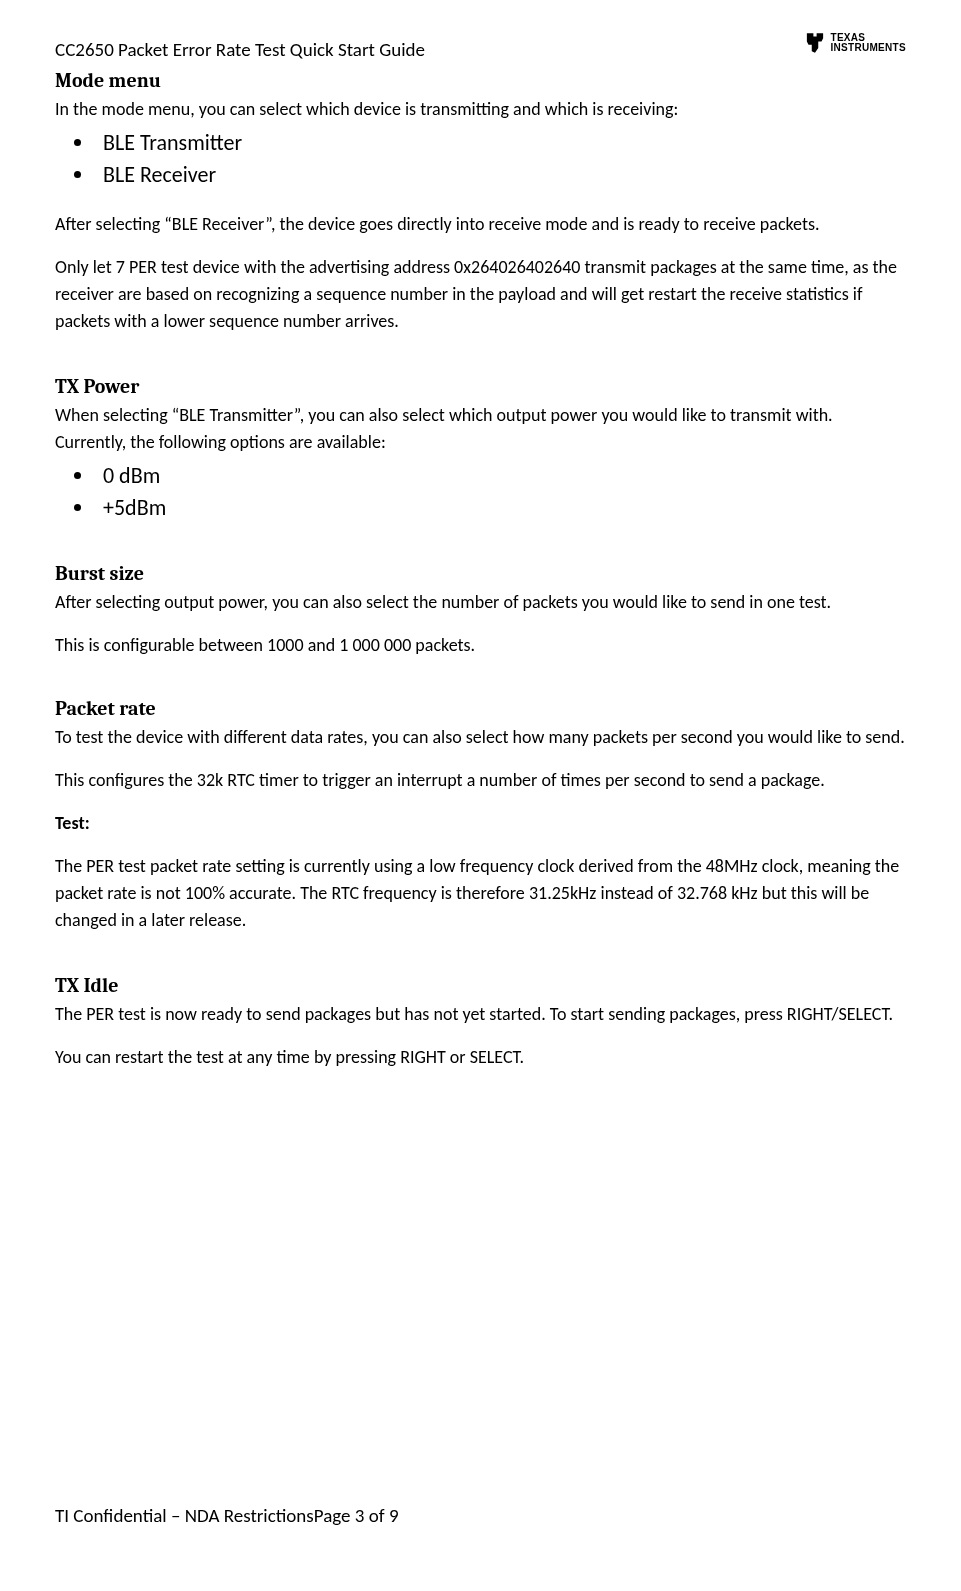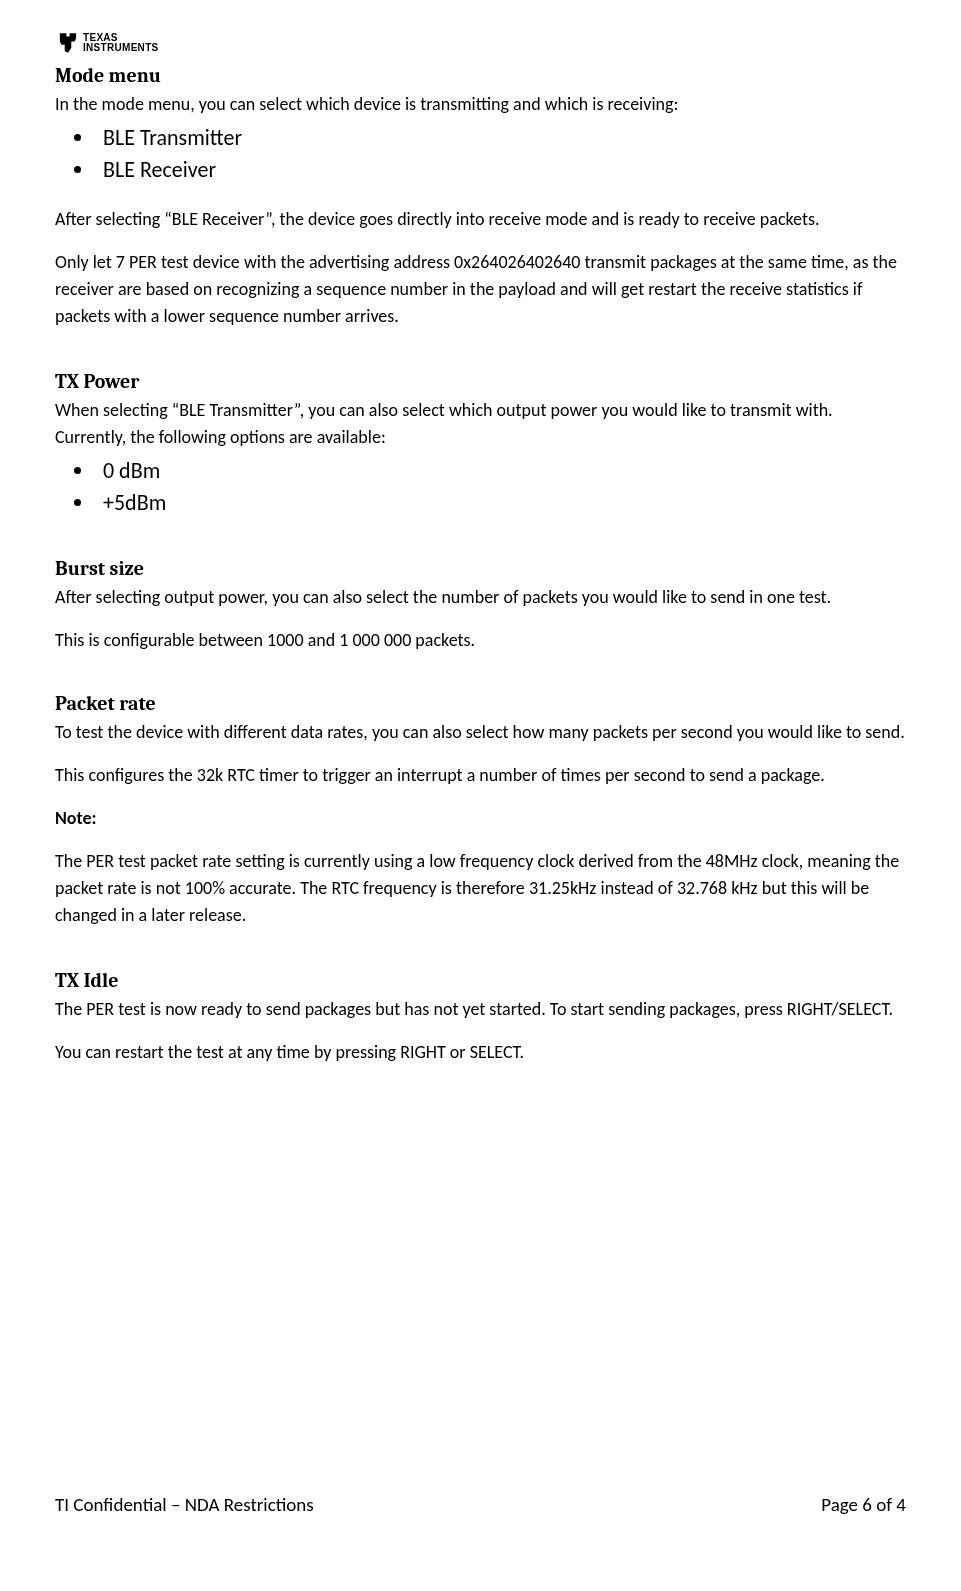--- a/index.html
+++ b/index.html
@@ -60,32 +60,32 @@
       padding-left: 40px;
       margin-bottom: 20px;
     }
     li {
       font-size: 22px;
       line-height: 1.45;
       padding-left: 8px;
     }
     .footer {
       position: absolute;
-      bottom: 75px;
+      bottom: 64px;
       left: 55px;
       right: 55px;
       display: flex;
-      justify-content: space-between;
       font-size: 19px;
     }
   </style>
 </head>
 <body>
 
 <div class="header">
+  <div class="header-title">CC2650 Packet Error Rate Test Quick Start Guide</div>
   <div class="logo">
     <svg class="logo-icon" viewBox="0 0 32 32">
       <path fill="#000" d="M6 4h8v4h4V4h8v6l-2 4h-4v8l-4 6-4-2v-8H8l-2-4V4zm10 8h4v6h-4v-6z"></path>
     </svg>
     <div class="logo-text">
       <div>TEXAS</div>
       <div>INSTRUMENTS</div>
     </div>
   </div>
 </div>
@@ -106,23 +106,23 @@
   <li>+5dBm</li>
 </ul>
 
 <h2 class="spaced-lg">Burst size</h2>
 <p>After selecting output power, you can also select the number of packets you would like to send in one test.</p>
 <p>This is configurable between 1000 and 1 000 000 packets.</p>
 
 <h2 class="spaced-lg">Packet rate</h2>
 <p>To test the device with different data rates, you can also select how many packets per second you would like to send.</p>
 <p>This configures the 32k RTC timer to trigger an interrupt a number of times per second to send a package.</p>
-<p class="bold">Note:</p>
+<p class="bold">Test:</p>
 <p>The PER test packet rate setting is currently using a low frequency clock derived from the 48MHz clock, meaning the packet rate is not 100% accurate. The RTC frequency is therefore 31.25kHz instead of 32.768 kHz but this will be changed in a later release.</p>
 
 <h2 class="spaced">TX Idle</h2>
 <p>The PER test is now ready to send packages but has not yet started. To start sending packages, press RIGHT/SELECT.</p>
 <p>You can restart the test at any time by pressing RIGHT or SELECT.</p>
 
 <div class="footer">
   <div>TI Confidential – NDA Restrictions</div>
-  <div>Page 6 of 4</div>
+  <div>Page 3 of 9</div>
 </div>
 
 </body></html>

